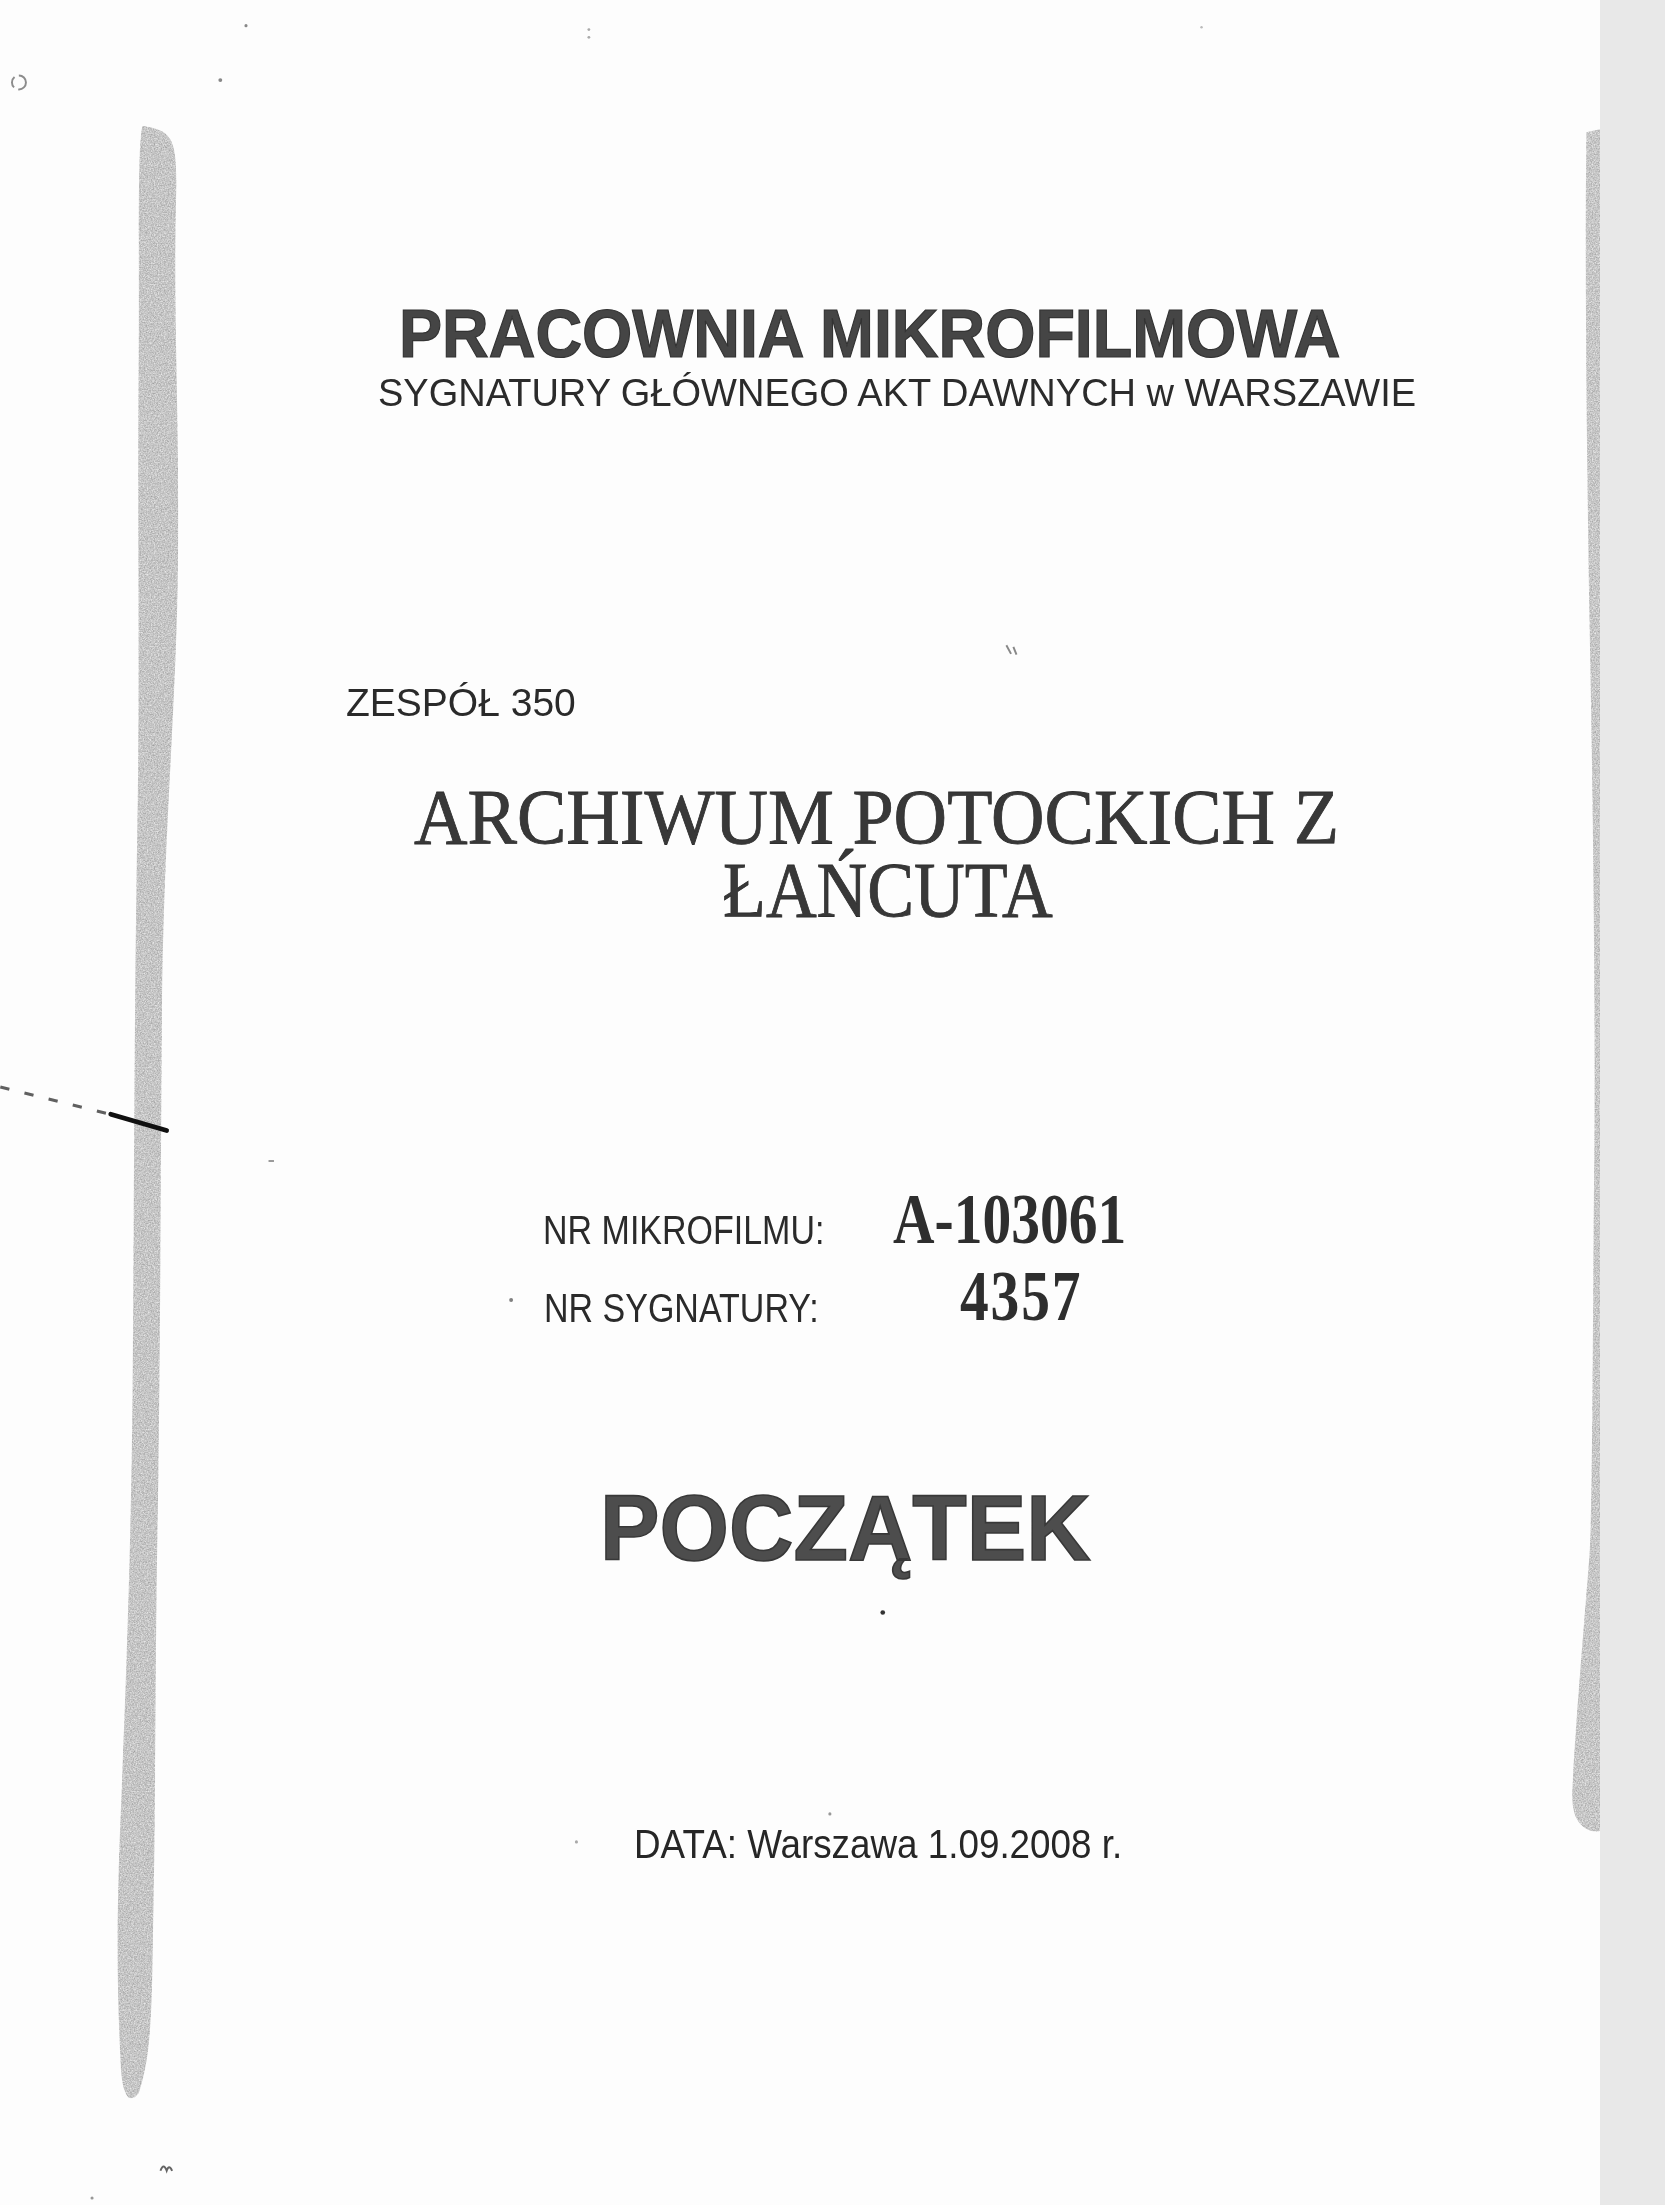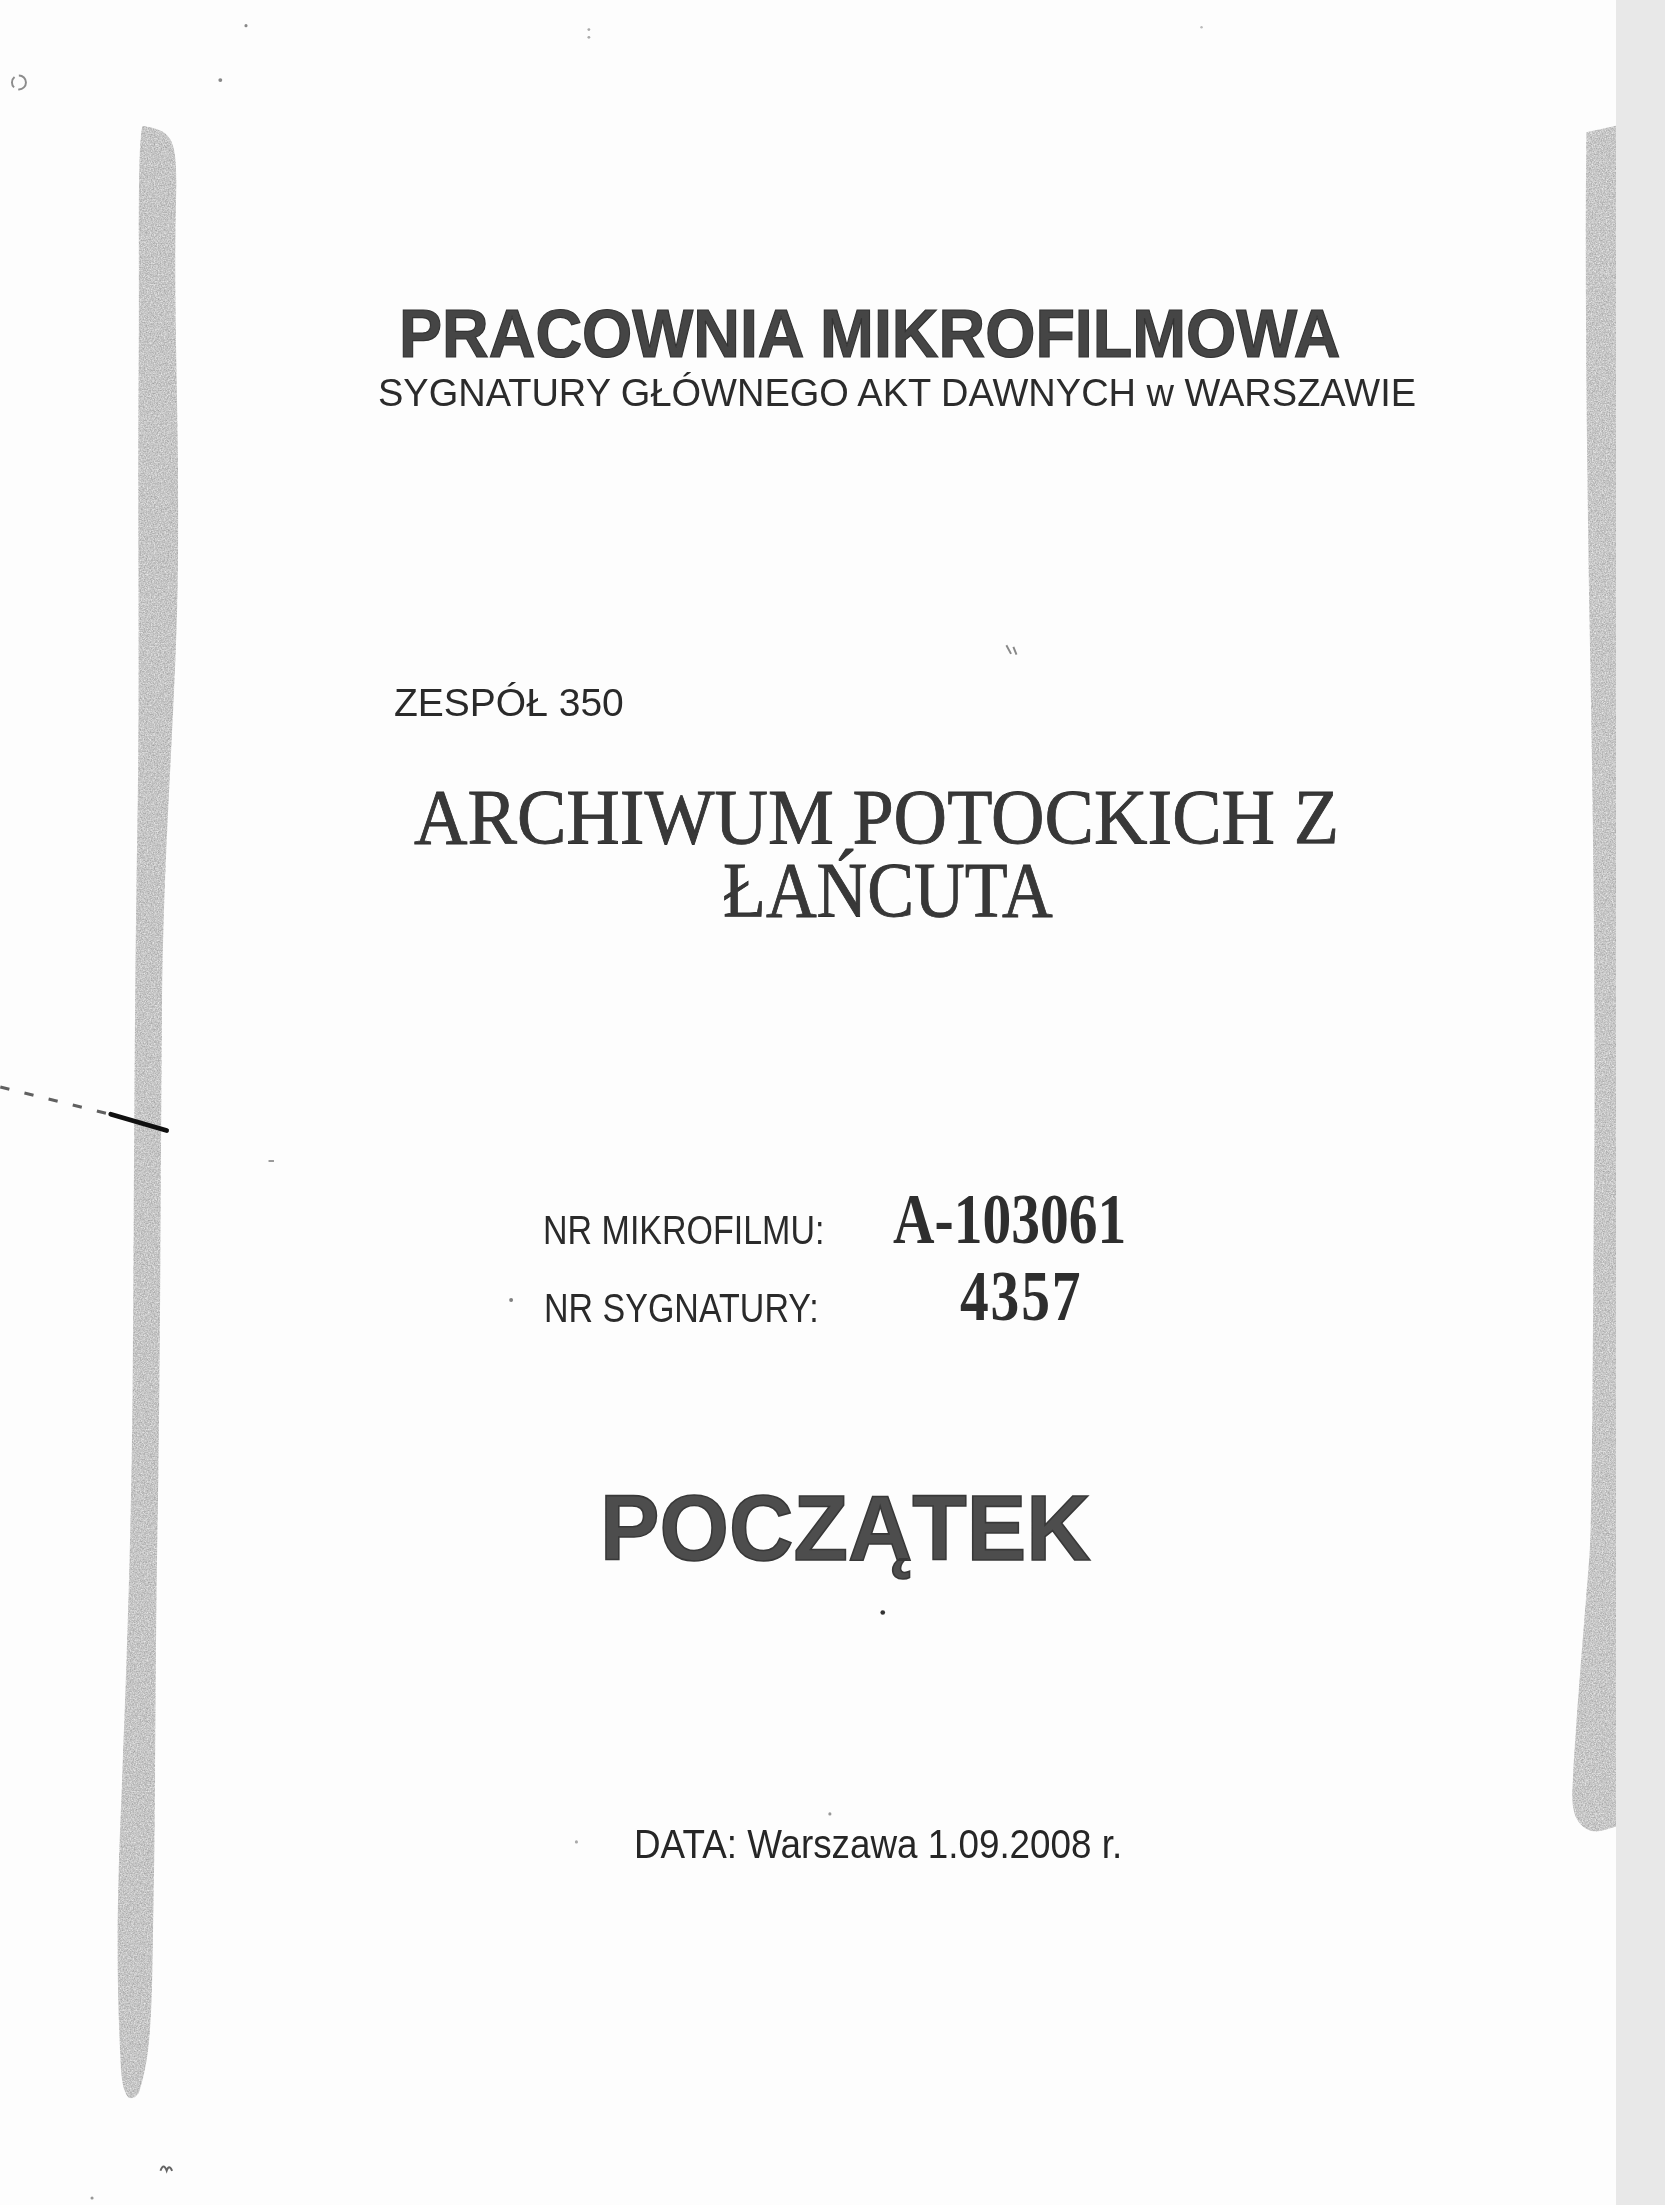--- a/index.html
+++ b/index.html
@@ -2,21 +2,20 @@
 <html style="font-size:12.4px"><head>
 <meta charset="utf-8">
 <style>
   html,body{margin:0;padding:0;background:#e8e8e8;}
   .page{
     position:relative;
     width:1600px;height:2205px;
     background:#fdfdfd;
     overflow:hidden;
     font-family:"Liberation Sans", sans-serif;
-    padding-left:16px;
   }
   .artifact-layer{position:absolute;inset:0;pointer-events:none;}
   .txt{
     position:absolute;
     white-space:nowrap;
     line-height:1;
     transform-origin:left top;
     color:var(--ink,#262626);
   }
   .hdr-title{
@@ -29,21 +28,20 @@
   }
   .hdr-sub{
     left:378px;top:374px;
     font-size:38px;
     color:#2b2b2b;
   }
   .fonds-label{
     left:346px;top:683px;
     font-size:39px;
     color:#2a2a2a;
-    margin-left:48px;
   }
   .fonds-title{
     font-family:"Liberation Serif", serif;
     color:#383838;
     -webkit-text-stroke:0.8px #2e2e2e;
     font-size:78px;
   }
   .fonds-line1{left:414px;top:778px;transform:scaleX(0.95);}
   .fonds-line2{left:723px;top:851px;transform:scaleX(0.90);}
   .field-label{

